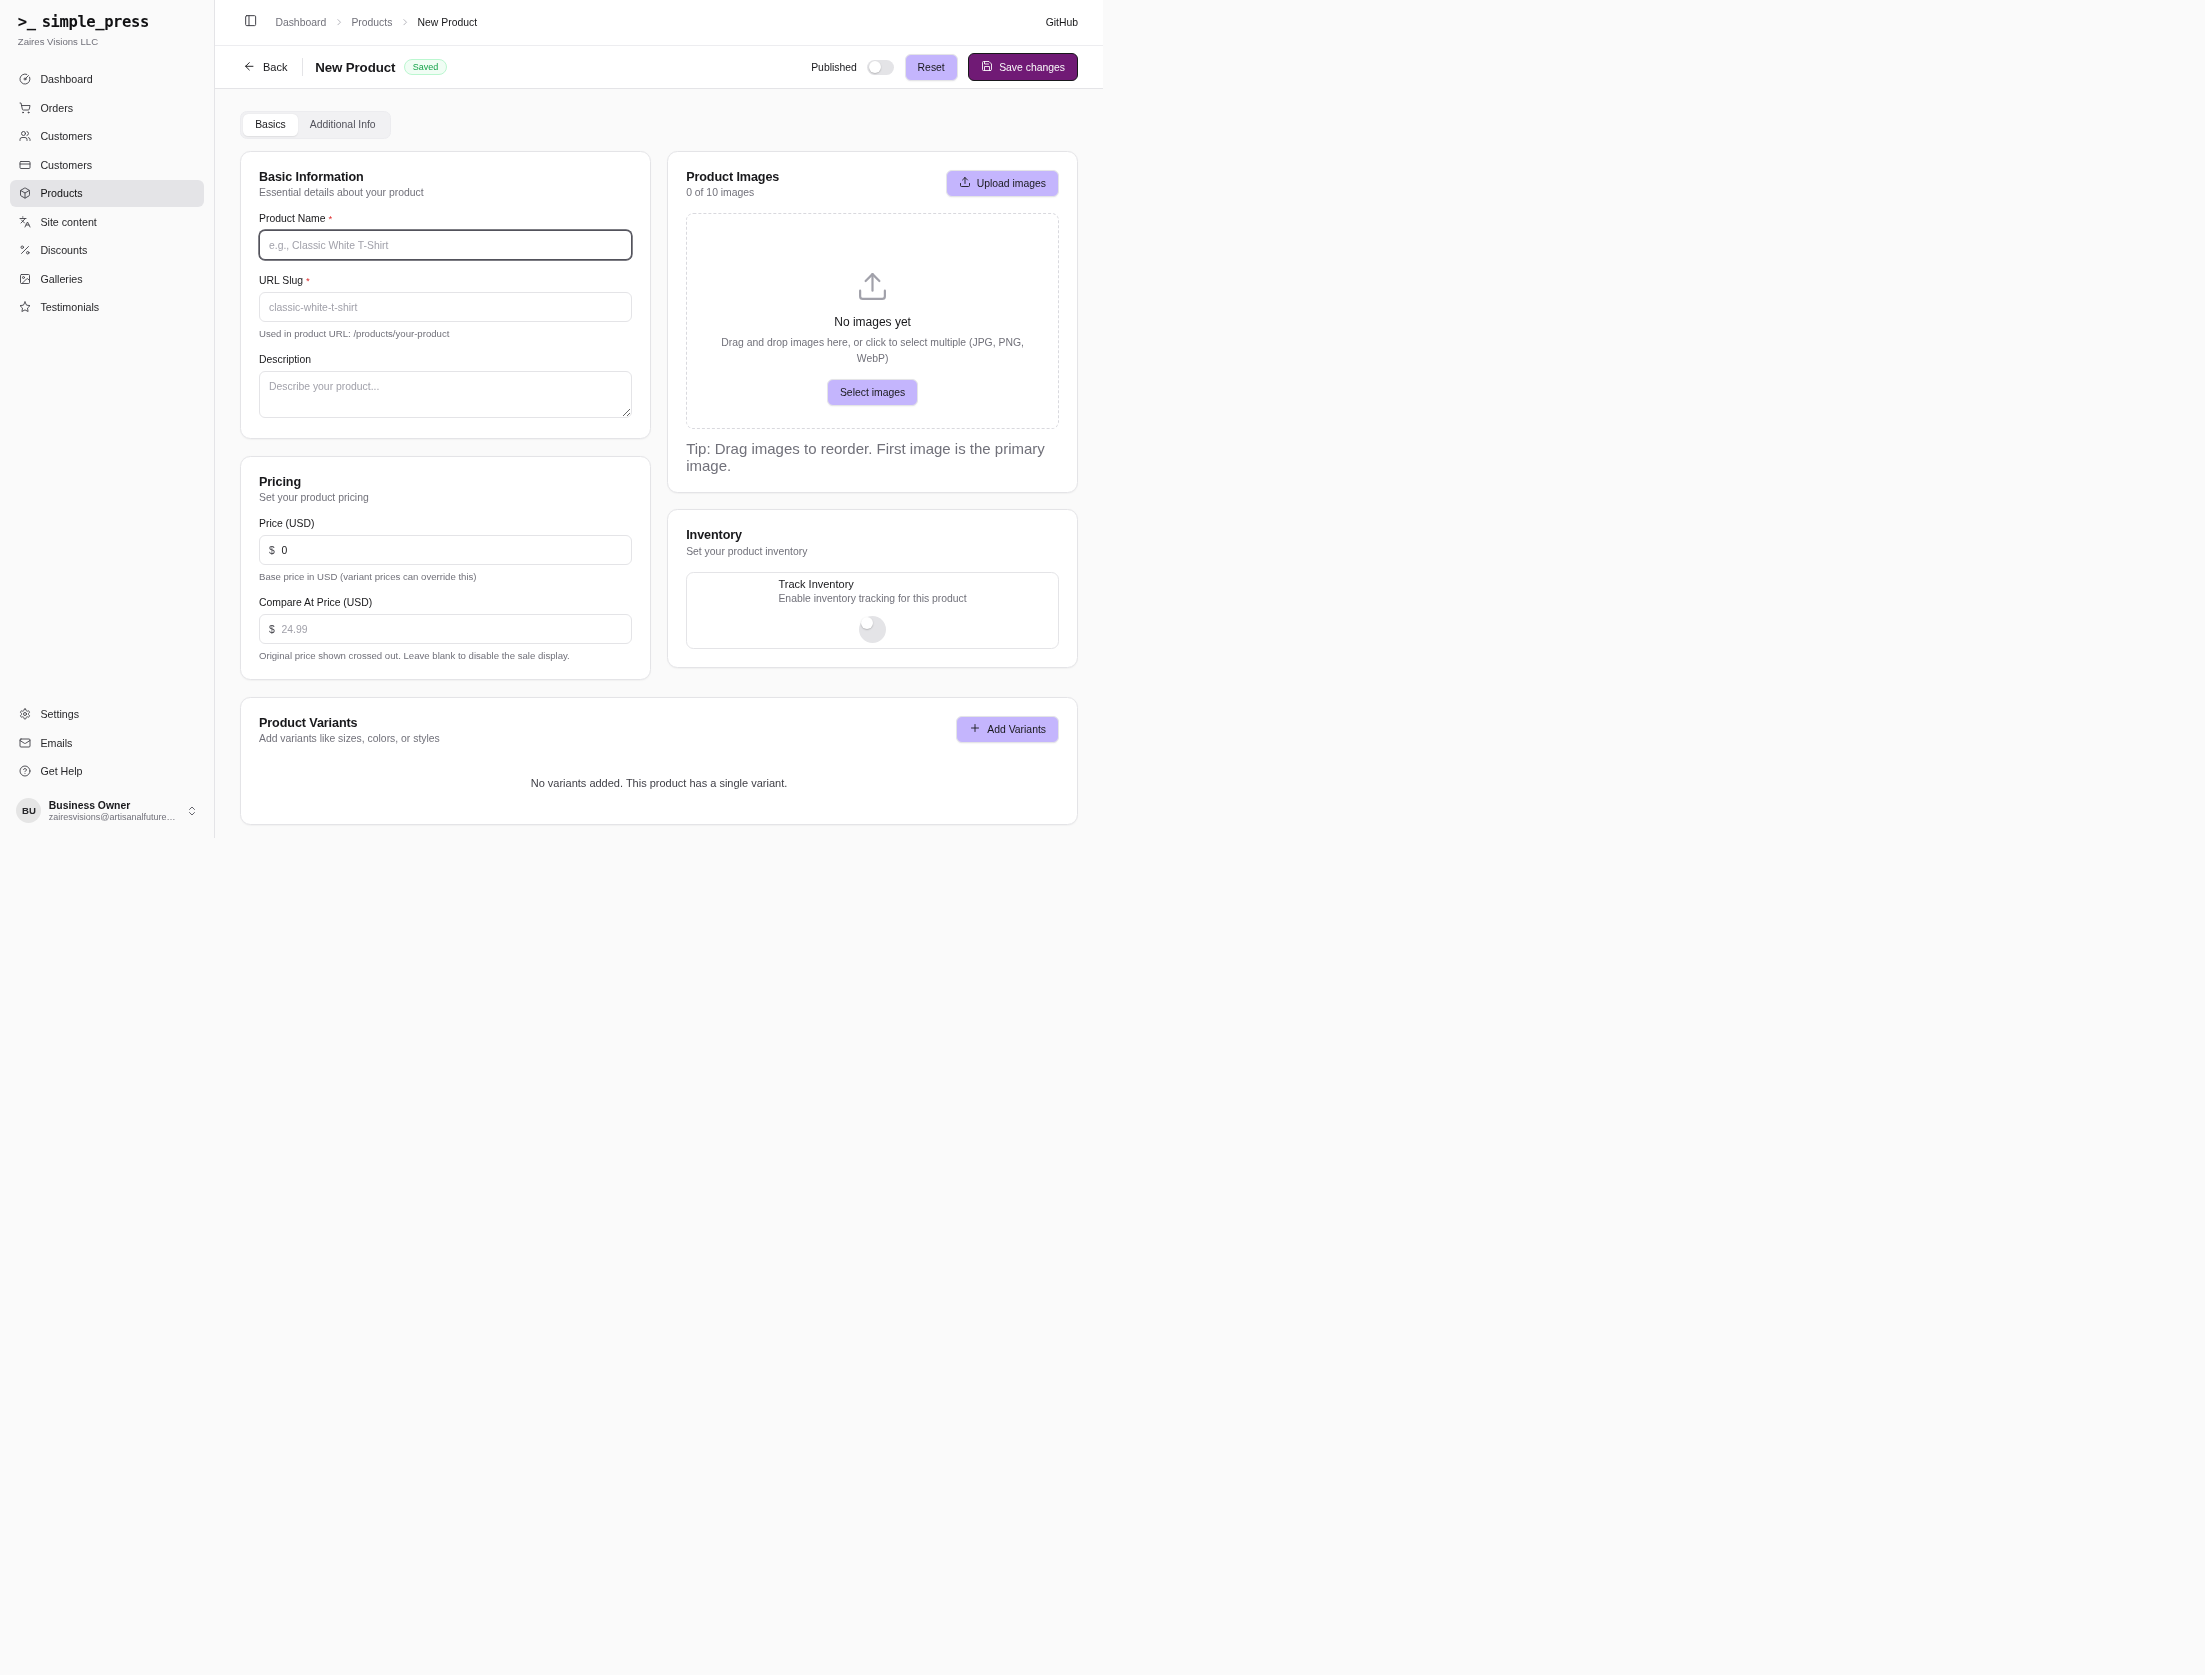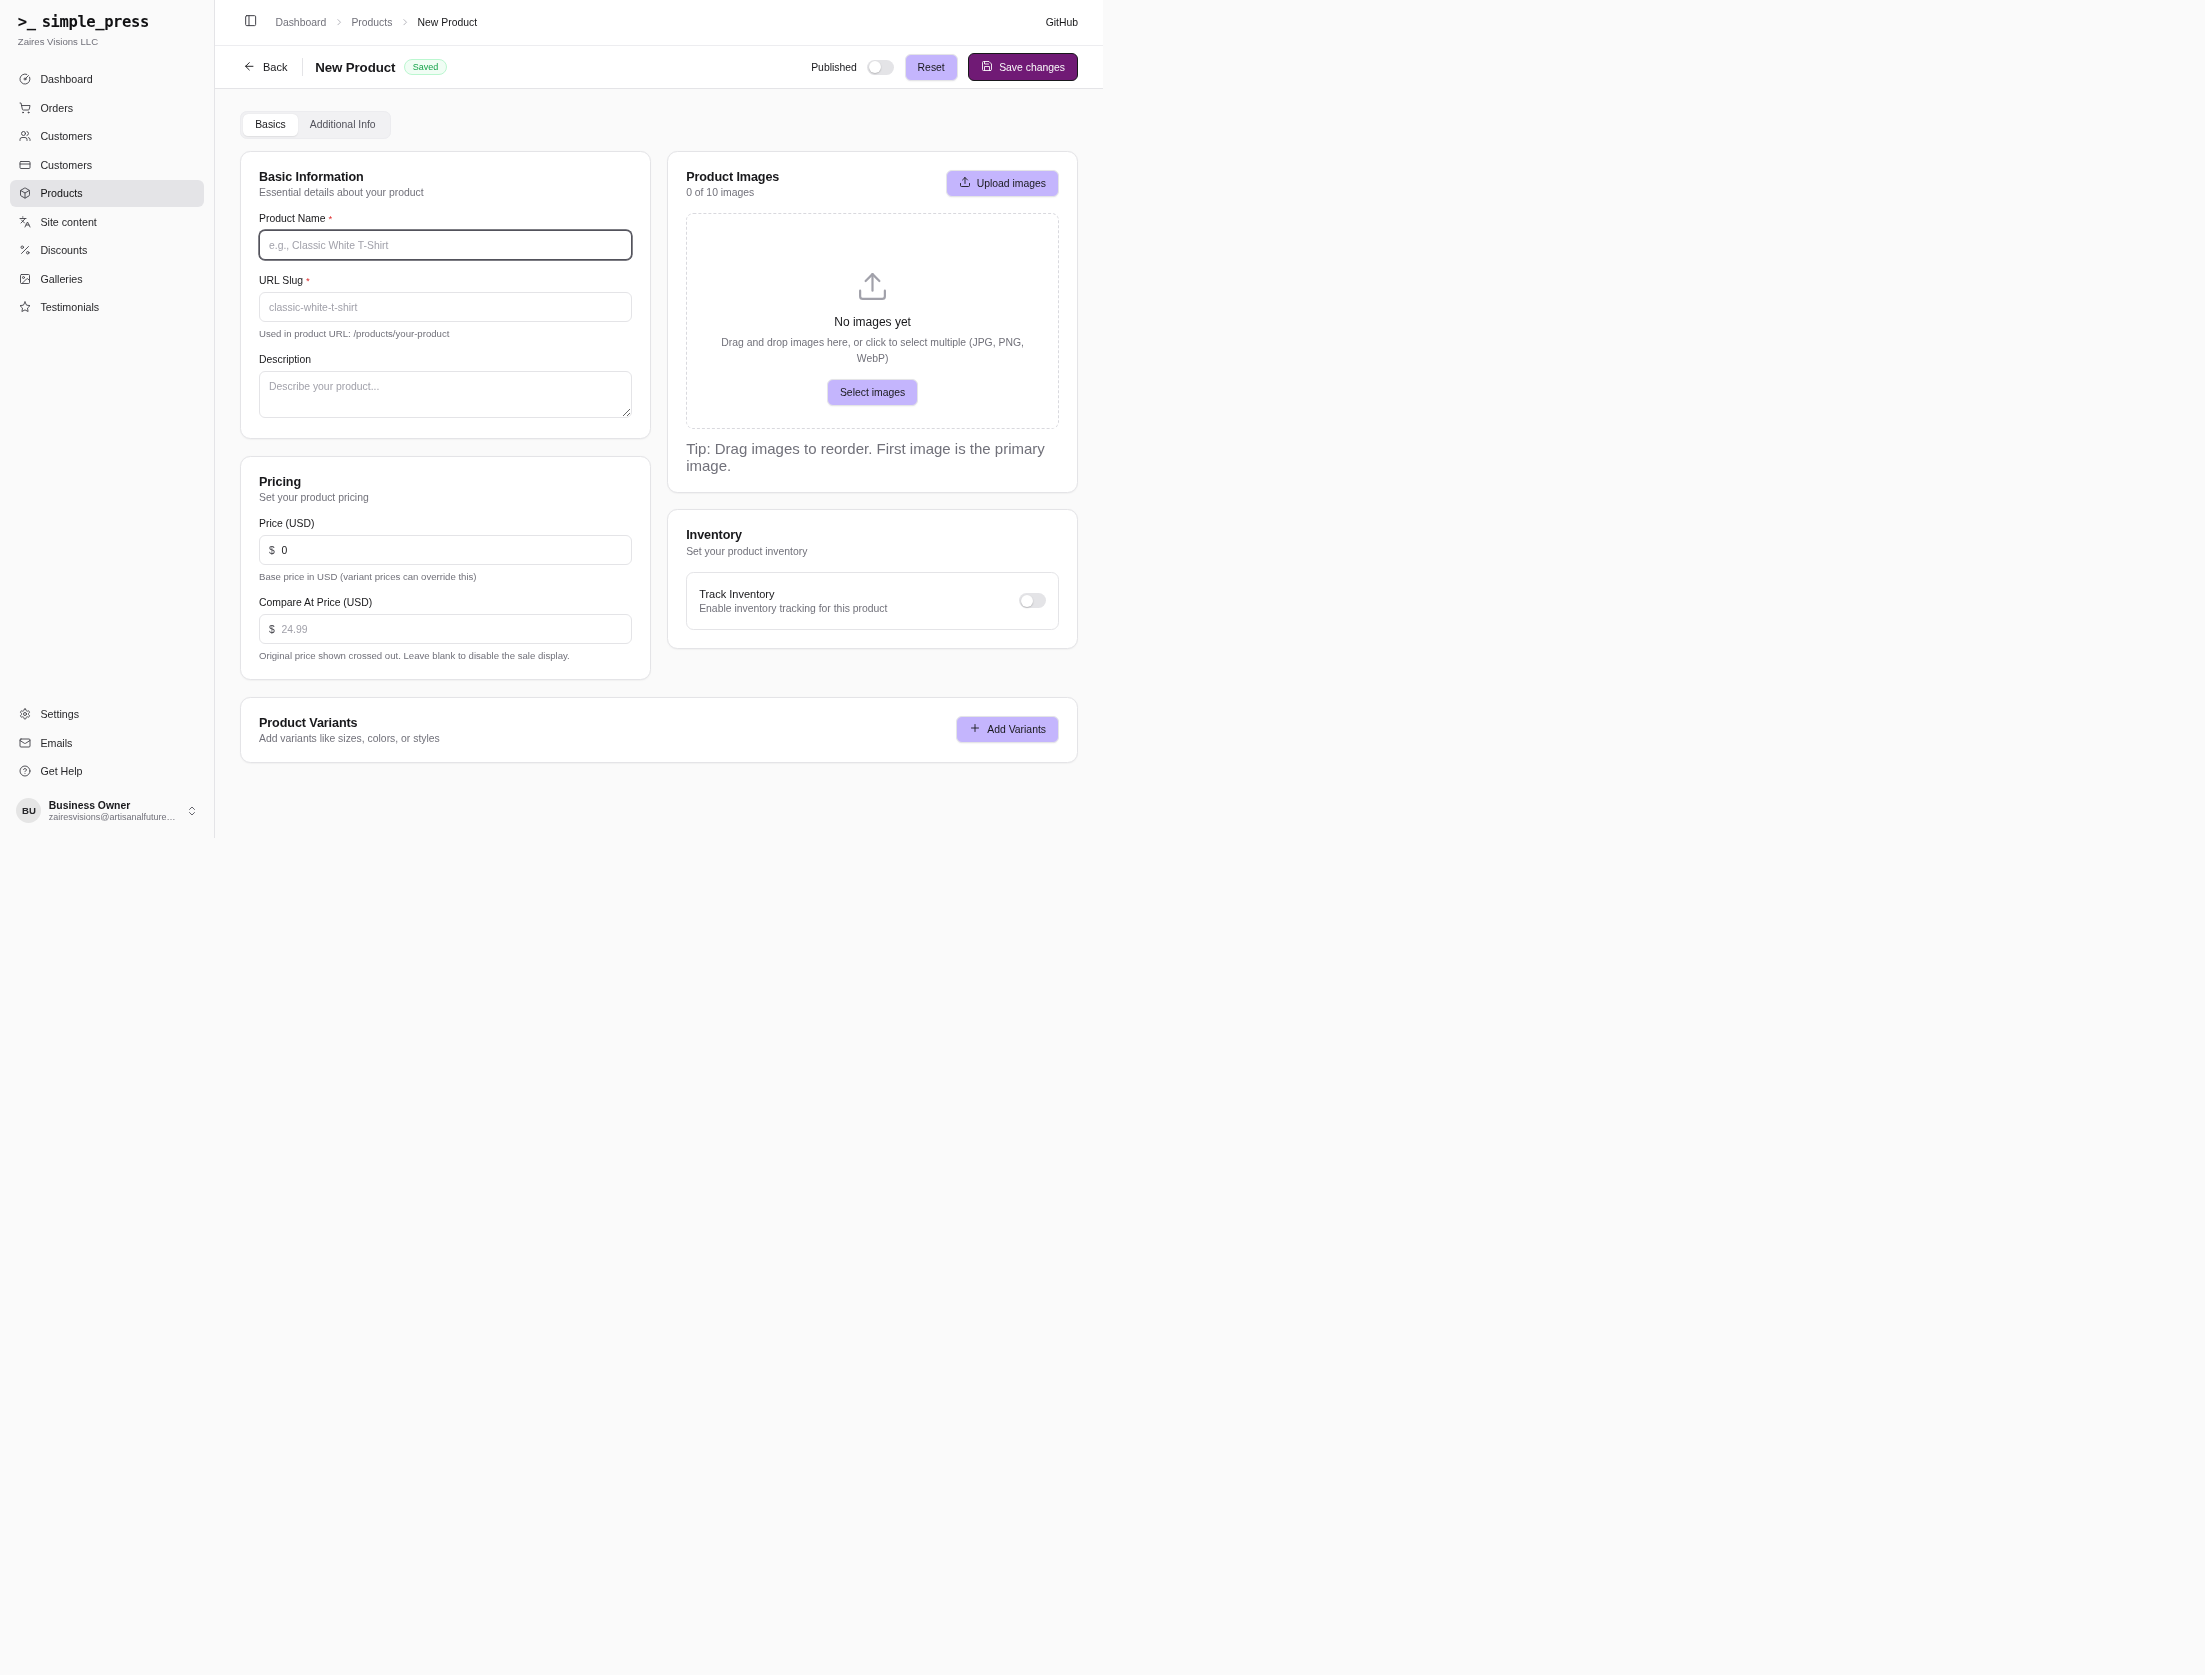--- a/index.html
+++ b/index.html
@@ -157,21 +157,21 @@
   .dropzone-icon { color:#a1a1aa; }
   .dropzone-icon .icon { width:33px; height:33px; stroke-width:1.6; }
   .dropzone-title { font-size:12px; font-weight:500; margin-top:10.4px; }
   .dropzone-sub { font-size:10.4px; color:#71717a; margin-top:6px; max-width:311px; line-height:1.5; }
   .dropzone .btn-outline { margin-top:13.3px; }
   .tip-text { font-size:15px; color:#71717a; margin-top:10.4px; }
 
   
   .track-box {
     margin-top:15px; border:0.7px solid #e4e4e7; border-radius:7.4px;
-    padding:15px 12px; display:flex; align-items:center; justify-content:space-between; gap:12px;
+    padding:5px 12px; display:flex; align-items:center; justify-content:space-between; gap:12px;flex-direction:column;
   }
   .track-title { font-size:11px; font-weight:500; }
   .track-sub { font-size:10.4px; color:#71717a; margin-top:3px; }
 
   
   .variants-card { margin-top:16.3px; }
   .variants-empty { text-align:center; color:#3f3f46; font-size:11px; padding:33px 0 16.3px; }
   .btn-plus .icon { width:12px; height:12px; }
 </style>
 </head>
@@ -502,18 +502,19 @@
             <p class="card-sub">Add variants like sizes, colors, or styles</p>
           </div>
           <button class="btn btn-outline btn-plus">
             <span><svg class="icon" viewBox="0 0 24 24">
                   <line x1="12" y1="5" x2="12" y2="19"></line>
                   <line x1="5" y1="12" x2="19" y2="12"></line>
                 </svg></span>
             <span>Add Variants</span>
           </button>
         </div>
+        <div class="variants-empty">No variants added. This product has a single variant.</div>
       </section>
 
     </div>
   </div>
 </div>
 
 
 </body></html>

